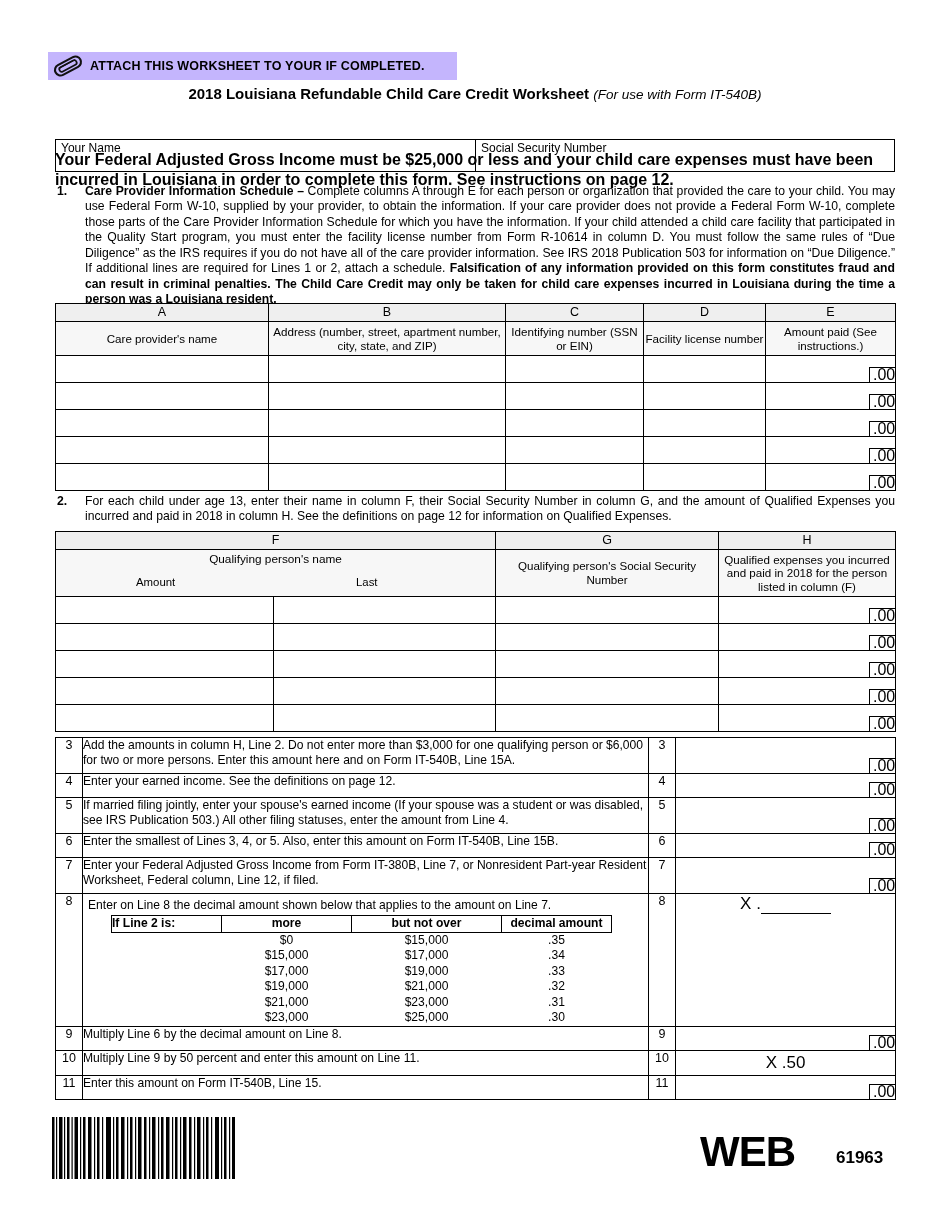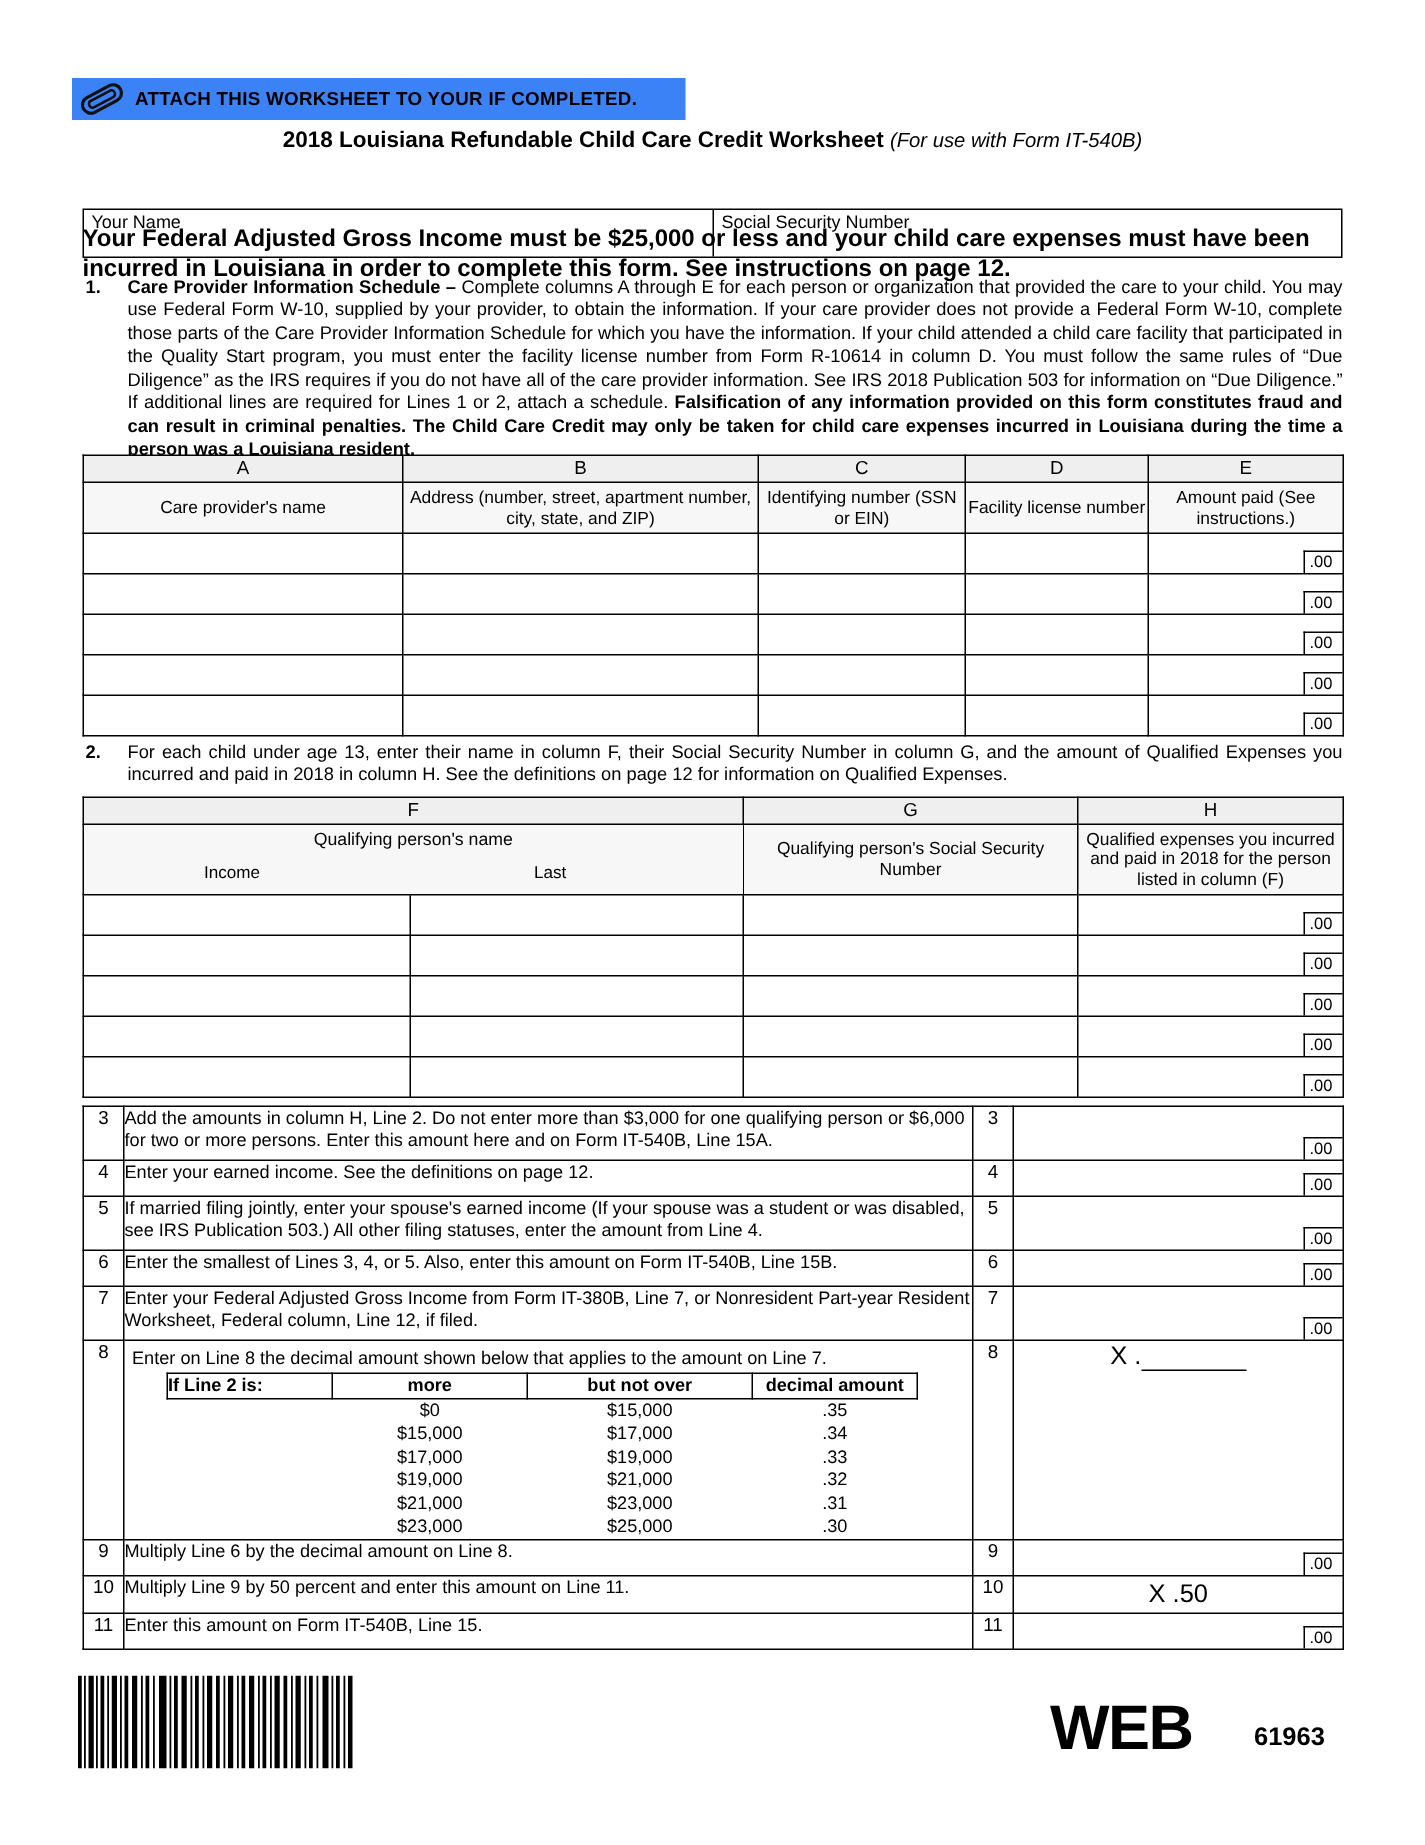--- a/index.html
+++ b/index.html
@@ -22,21 +22,21 @@
     height: 1230px;
   }
 
   
   .attach-banner {
     position: absolute;
     left: 48px;
     top: 52px;
     width: 409px;
     height: 28px;
-    background: #3b82f6;
+    background: #c4b5fd;
     display: flex;
     align-items: center;
   }
   .clip-icon {
     width: 36px;
     height: 26px;
     flex: 0 0 36px;
     display: block;
     margin-left: 2px;
   }
@@ -153,21 +153,21 @@
   }
   .amt-dot {
     position: absolute;
     right: 0;
     bottom: 0;
     width: 26px;
     height: 15px;
     border-left: 1px solid #000;
     border-top: 1px solid #000;
     box-sizing: border-box;
-    font-size: 11px;
+    font-size: 16px;
     line-height: 14px;
     padding-left: 3px;
   }
 
   
   #table-provider { left: 55px; top: 303px; width: 840px; }
 
   
   #table-person { left: 55px; top: 531px; width: 840px; }
   .fcol-head {
@@ -413,21 +413,21 @@
     </colgroup>
     <tbody>
         <tr>
       <td class="hdr-letter" colspan="2">F</td>
       <td class="hdr-letter">G</td>
       <td class="hdr-letter">H</td>
     </tr>
     <tr>
       <td class="hdr-desc fcol-head" colspan="2">
         <div class="fcol-title">Qualifying person's name</div>
-        <div class="fcol-first">Income</div>
+        <div class="fcol-first">Amount</div>
         <div class="fcol-last">Last</div>
       </td>
       <td class="hdr-desc">Qualifying person's Social Security Number</td>
       <td class="hdr-desc">Qualified expenses you incurred and paid in 2018 for the person listed in column (F)</td>
     </tr>
     <tr class="blank-row">
       <td></td>
       <td></td>
       <td></td>
       <td class="amt-cell">

